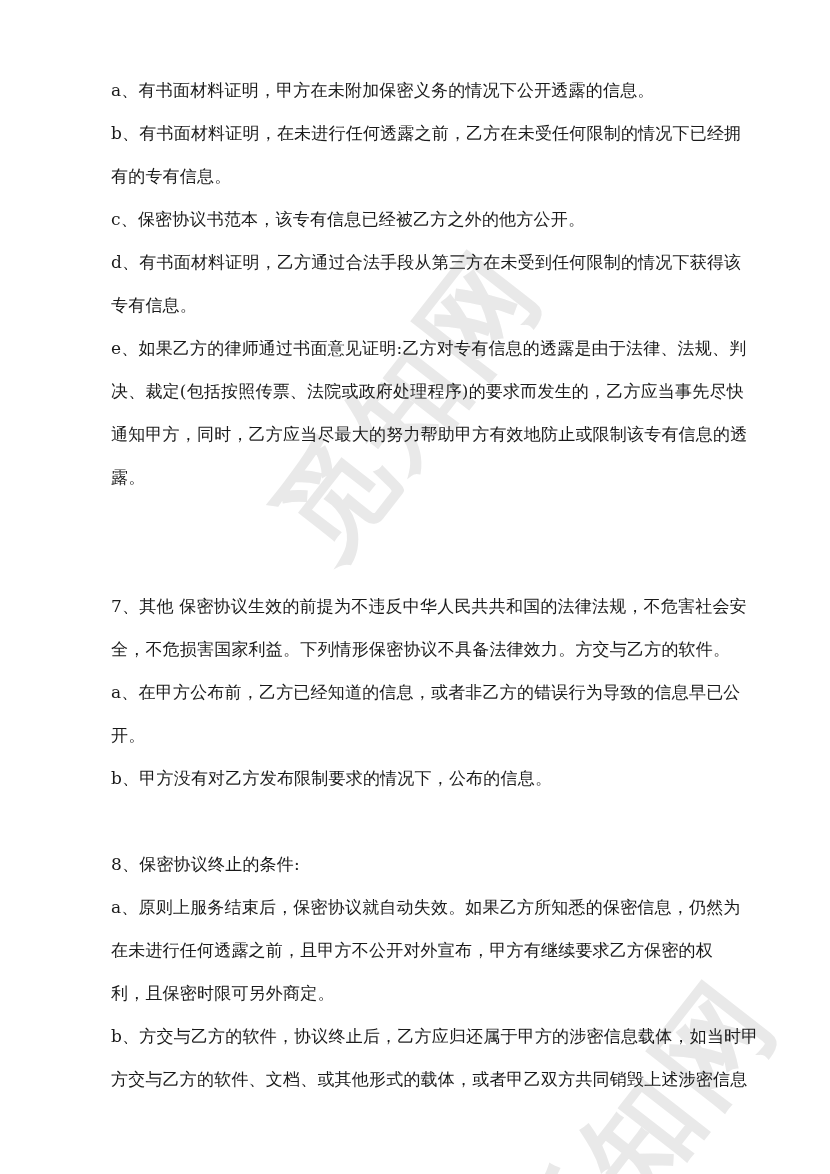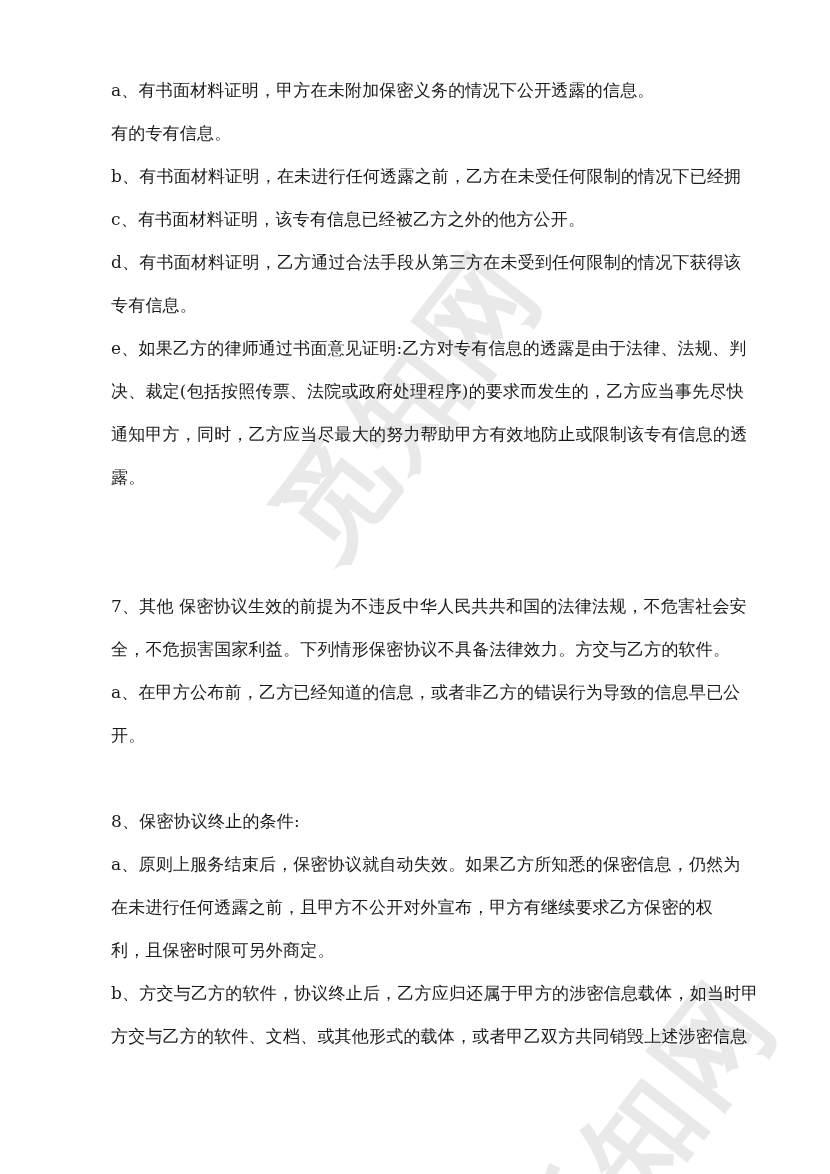--- a/index.html
+++ b/index.html
@@ -26,25 +26,25 @@
 <div class="page">
   <div class="watermark wm1">觅知网</div>
   <div class="watermark wm2">觅知网</div>
 
   <div class="content">
 
     <div>
       <div class="line">a、有书面材料证明，甲方在未附加保密义务的情况下公开透露的信息。</div>
     </div>
     <div>
+      <div class="line">b、有书面材料证明，在未进行任何透露之前，乙方在未受任何限制的情况下已经拥</div>
       <div class="line">有的专有信息。</div>
-      <div class="line">b、有书面材料证明，在未进行任何透露之前，乙方在未受任何限制的情况下已经拥</div>
     </div>
     <div>
-      <div class="line">c、有书面材料证明，该专有信息已经被乙方之外的他方公开。</div>
+      <div class="line">c、保密协议书范本，该专有信息已经被乙方之外的他方公开。</div>
     </div>
     <div>
       <div class="line">d、有书面材料证明，乙方通过合法手段从第三方在未受到任何限制的情况下获得该</div>
       <div class="line">专有信息。</div>
     </div>
     <div>
       <div class="line">e、如果乙方的律师通过书面意见证明:乙方对专有信息的透露是由于法律、法规、判</div>
       <div class="line">决、裁定(包括按照传票、法院或政府处理程序)的要求而发生的，乙方应当事先尽快</div>
       <div class="line">通知甲方，同时，乙方应当尽最大的努力帮助甲方有效地防止或限制该专有信息的透</div>
       <div class="line">露。</div>
@@ -52,20 +52,23 @@
 
     <div class="gap1"></div>
 
     <div>
       <div class="line">7、其他  保密协议生效的前提为不违反中华人民共共和国的法律法规，不危害社会安</div>
       <div class="line">全，不危损害国家利益。下列情形保密协议不具备法律效力。方交与乙方的软件。</div>
       <div>
         <div class="line">a、在甲方公布前，乙方已经知道的信息，或者非乙方的错误行为导致的信息早已公</div>
         <div class="line">开。</div>
       </div>
+      <div>
+        <div class="line">b、甲方没有对乙方发布限制要求的情况下，公布的信息。</div>
+      </div>
     </div>
 
     <div class="gap2"></div>
 
     <div>
       <div class="line">8、保密协议终止的条件:</div>
       <div>
         <div class="line">a、原则上服务结束后，保密协议就自动失效。如果乙方所知悉的保密信息，仍然为</div>
         <div class="line">在未进行任何透露之前，且甲方不公开对外宣布，甲方有继续要求乙方保密的权</div>
         <div class="line">利，且保密时限可另外商定。</div>

